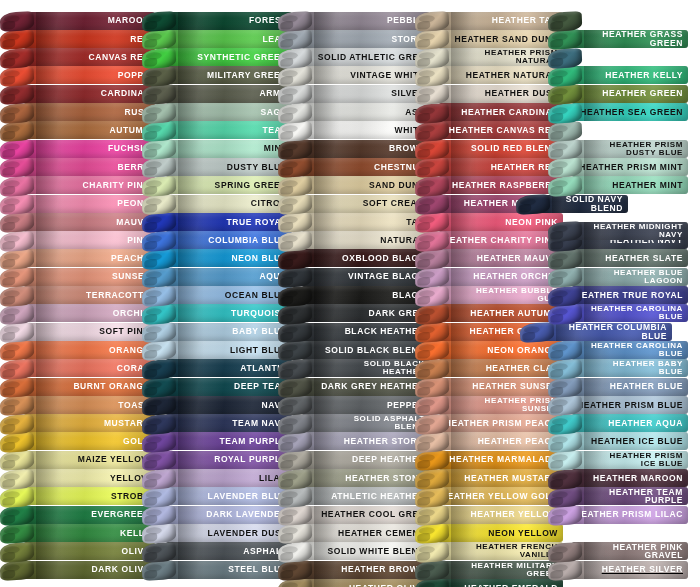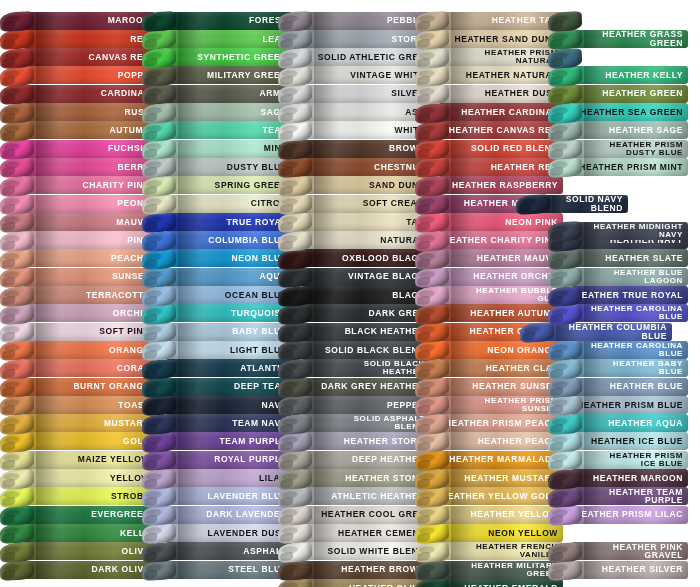--- a/index.html
+++ b/index.html
@@ -1143,43 +1143,46 @@
       <div class="swatch" style="pointer-events: auto; left: 548px; top: 101.5px; width: 140px; z-index: 55;">
         <div class="knot" style="background: linear-gradient(135deg, rgb(40, 158, 144), rgb(53, 211, 191) 55%, rgb(32, 126, 114));"></div>
         <div class="band" style="background: linear-gradient(92deg, rgb(44, 175, 158) 0%, rgb(51, 203, 184) 38%, rgb(54, 215, 195) 72%, rgb(46, 183, 166) 100%);">
           <div class="sheen"></div>
           <div class="crease"></div>
           <div class="label" style="color: rgb(17, 17, 17);">HEATHER SEA GREEN</div>
         </div>
       </div>
       <div class="swatch" style="pointer-events: auto; left: 548px; top: 119.8px; width: 140px; z-index: 54;">
         <div class="knot" style="background: linear-gradient(135deg, rgb(122, 142, 134), rgb(162, 189, 179) 55%, rgb(97, 113, 107));"></div>
-        <div class="band" style="background: linear-gradient(92deg, rgb(134, 157, 148) 0%, rgb(156, 182, 172) 38%, rgb(165, 193, 182) 72%, rgb(140, 164, 155) 100%);">
-          <div class="sheen"></div>
-          <div class="crease"></div>
-          <div class="label" style="color: rgb(255, 255, 255);">HEATHER SAGE</div>
-        </div>
       </div>
       <div class="swatch" style="pointer-events: auto; left: 548px; top: 138.1px; width: 140px; z-index: 53;">
         <div class="knot" style="background: linear-gradient(135deg, rgb(141, 158, 153), rgb(188, 211, 204) 55%, rgb(112, 126, 122));"></div>
         <div class="band" style="background: linear-gradient(92deg, rgb(156, 175, 169) 0%, rgb(181, 203, 196) 38%, rgb(192, 215, 208) 72%, rgb(163, 183, 176) 100%);">
           <div class="sheen"></div>
           <div class="crease"></div>
           <div class="label two" style="color: rgb(17, 17, 17);">HEATHER PRISM
 DUSTY BLUE</div>
         </div>
       </div>
       <div class="swatch" style="pointer-events: auto; left: 548px; top: 156.4px; width: 140px; z-index: 52;">
         <div class="knot" style="background: linear-gradient(135deg, rgb(140, 169, 156), rgb(186, 226, 208) 55%, rgb(111, 135, 124));"></div>
         <div class="band" style="background: linear-gradient(92deg, rgb(154, 187, 172) 0%, rgb(179, 217, 200) 38%, rgb(190, 230, 212) 72%, rgb(161, 195, 180) 100%);">
           <div class="sheen"></div>
           <div class="crease"></div>
           <div class="label" style="color: rgb(17, 17, 17);">HEATHER PRISM MINT</div>
         </div>
       </div>
+      <div class="swatch" style="pointer-events: auto; left: 548px; top: 174.7px; width: 140px; z-index: 51;">
+        <div class="knot" style="background: linear-gradient(135deg, rgb(111, 165, 140), rgb(148, 219, 187) 55%, rgb(88, 131, 112));"></div>
+        <div class="band" style="background: linear-gradient(92deg, rgb(122, 181, 155) 0%, rgb(142, 211, 180) 38%, rgb(151, 224, 191) 72%, rgb(128, 190, 162) 100%);">
+          <div class="sheen"></div>
+          <div class="crease"></div>
+          <div class="label" style="color: rgb(17, 17, 17);">HEATHER MINT</div>
+        </div>
+      </div>
       <div class="swatch" style="pointer-events: auto; left: 516px; top: 193px; width: 112px; z-index: 50;">
         <div class="knot" style="background: linear-gradient(135deg, rgb(24, 33, 49), rgb(32, 44, 66) 55%, rgb(19, 26, 39));"></div>
         <div class="band" style="background: linear-gradient(92deg, rgb(27, 36, 54) 0%, rgb(31, 42, 63) 38%, rgb(33, 45, 67) 72%, rgb(28, 38, 57) 100%);">
           <div class="sheen"></div>
           <div class="crease"></div>
           <div class="label" style="color: rgb(255, 255, 255);">SOLID NAVY BLEND</div>
         </div>
       </div>
       <div class="swatch" style="pointer-events: auto; left: 548px; top: 220px; width: 140px; z-index: 49;">
         <div class="knot" style="background: linear-gradient(135deg, rgb(46, 51, 62), rgb(61, 68, 83) 55%, rgb(37, 40, 50));"></div>
@@ -1326,20 +1329,20 @@
       <div class="swatch" style="pointer-events: auto; left: 548px; top: 540.7px; width: 140px; z-index: 31;">
         <div class="knot" style="background: linear-gradient(135deg, rgb(109, 95, 94), rgb(146, 127, 126) 55%, rgb(87, 76, 75));"></div>
         <div class="band" style="background: linear-gradient(92deg, rgb(120, 105, 104) 0%, rgb(140, 122, 121) 38%, rgb(148, 129, 128) 72%, rgb(126, 110, 109) 100%);">
           <div class="sheen"></div>
           <div class="crease"></div>
           <div class="label" style="color: rgb(255, 255, 255);">HEATHER PINK GRAVEL</div>
         </div>
       </div>
       <div class="swatch" style="pointer-events: auto; left: 548px; top: 559px; width: 140px; z-index: 30;">
         <div class="knot" style="background: linear-gradient(135deg, rgb(139, 129, 128), rgb(185, 173, 171) 55%, rgb(110, 103, 102));"></div>
-        <div class="band" style="background: linear-gradient(92deg, rgb(153, 143, 141) 0%, rgb(178, 166, 164) 38%, rgb(189, 176, 174) 72%, rgb(160, 149, 148) 100%);">
+        <div class="band" style="background: linear-gradient(92deg, rgb(153, 143, 141) 0%, rgb(178, 166, 164) 38%, rgb(189, 176, 174) 72%, rgb(160, 149, 148) 100%); text-decoration: underline;">
           <div class="sheen"></div>
           <div class="crease"></div>
           <div class="label" style="color: rgb(255, 255, 255);">HEATHER SILVER</div>
         </div>
       </div>
     </div>
   </div>
 
 </body></html>

